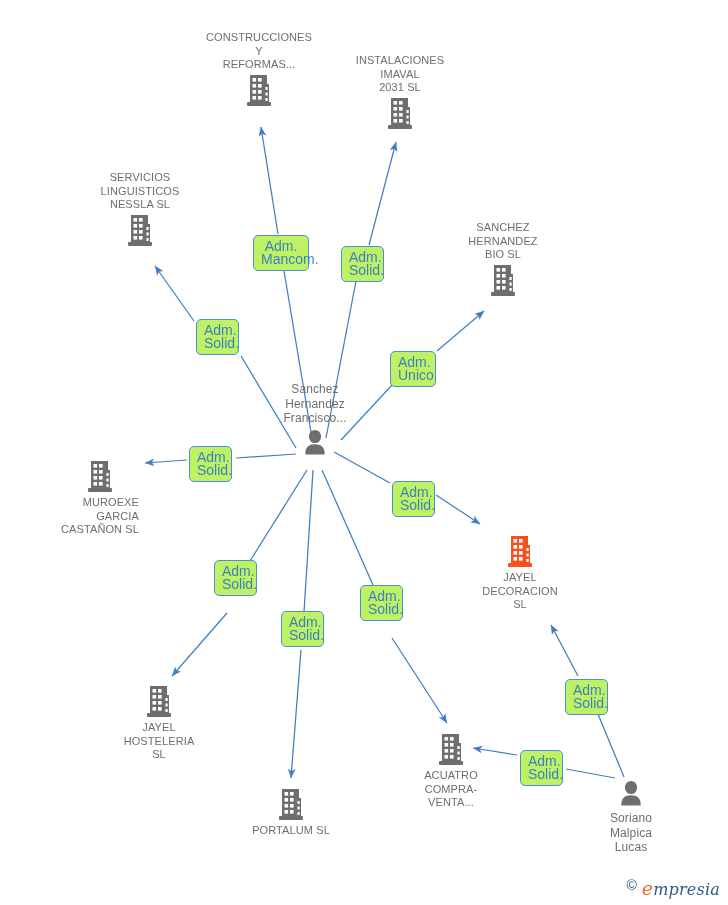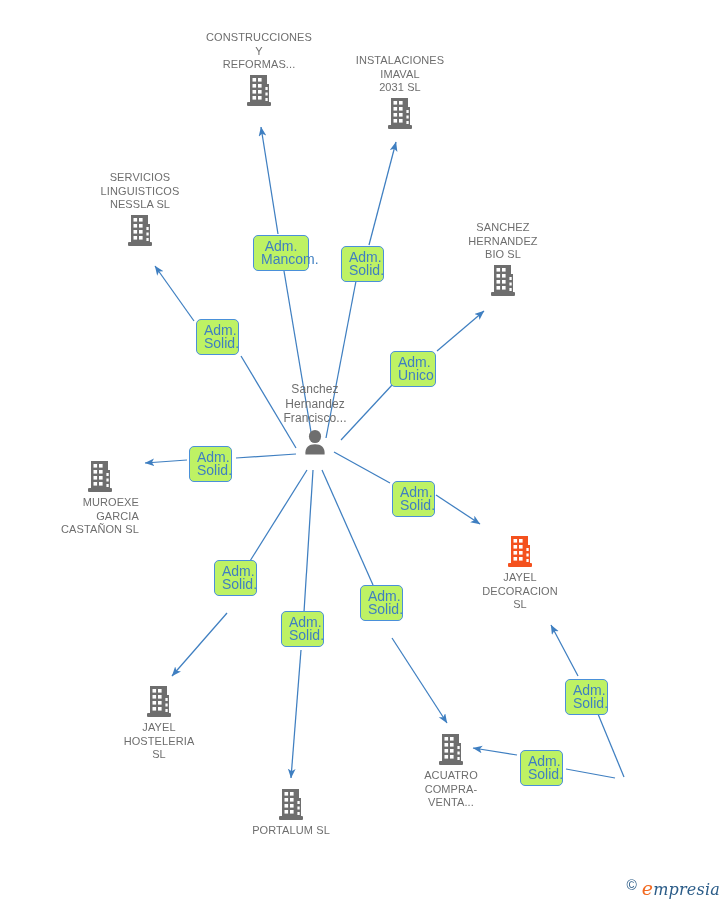--- a/index.html
+++ b/index.html
@@ -392,20 +392,33 @@
             <rect x="20.4" y="18.5" width="2.3" height="3"></rect>
             <rect x="20.4" y="24" width="2.3" height="3"></rect>
           </g>
         </svg>
     </span>
     <span class="caption">ACUATRO
 COMPRA-
 VENTA...</span>
   </div>
 
+  <div class="node person" style="left:631px; top:779px;">
+    <span class="icon">
+      <svg width="30" height="30" viewBox="0 0 30 30">
+          <g fill="#6e6e6e">
+            <ellipse cx="15" cy="8.5" rx="6.1" ry="6.6"></ellipse>
+            <path d="M15 16.2c-6.2 0-9.6 3.4-9.6 8.2v2.2h19.2v-2.2c0-4.8-3.4-8.2-9.6-8.2z"></path>
+          </g>
+        </svg>
+    </span>
+    <span class="caption">Soriano
+Malpica
+Lucas</span>
+  </div>
 
   <div class="rel" style="left:253px; top:235px; width:56px;">Adm.
 Mancom.</div>
   <div class="rel" style="left:341px; top:246px; width:43px;">Adm.
 Solid.</div>
   <div class="rel" style="left:196px; top:319px; width:43px;">Adm.
 Solid.</div>
   <div class="rel" style="left:390px; top:351px; width:46px;">Adm.
 Unico</div>
   <div class="rel" style="left:189px; top:446px; width:43px;">Adm.

